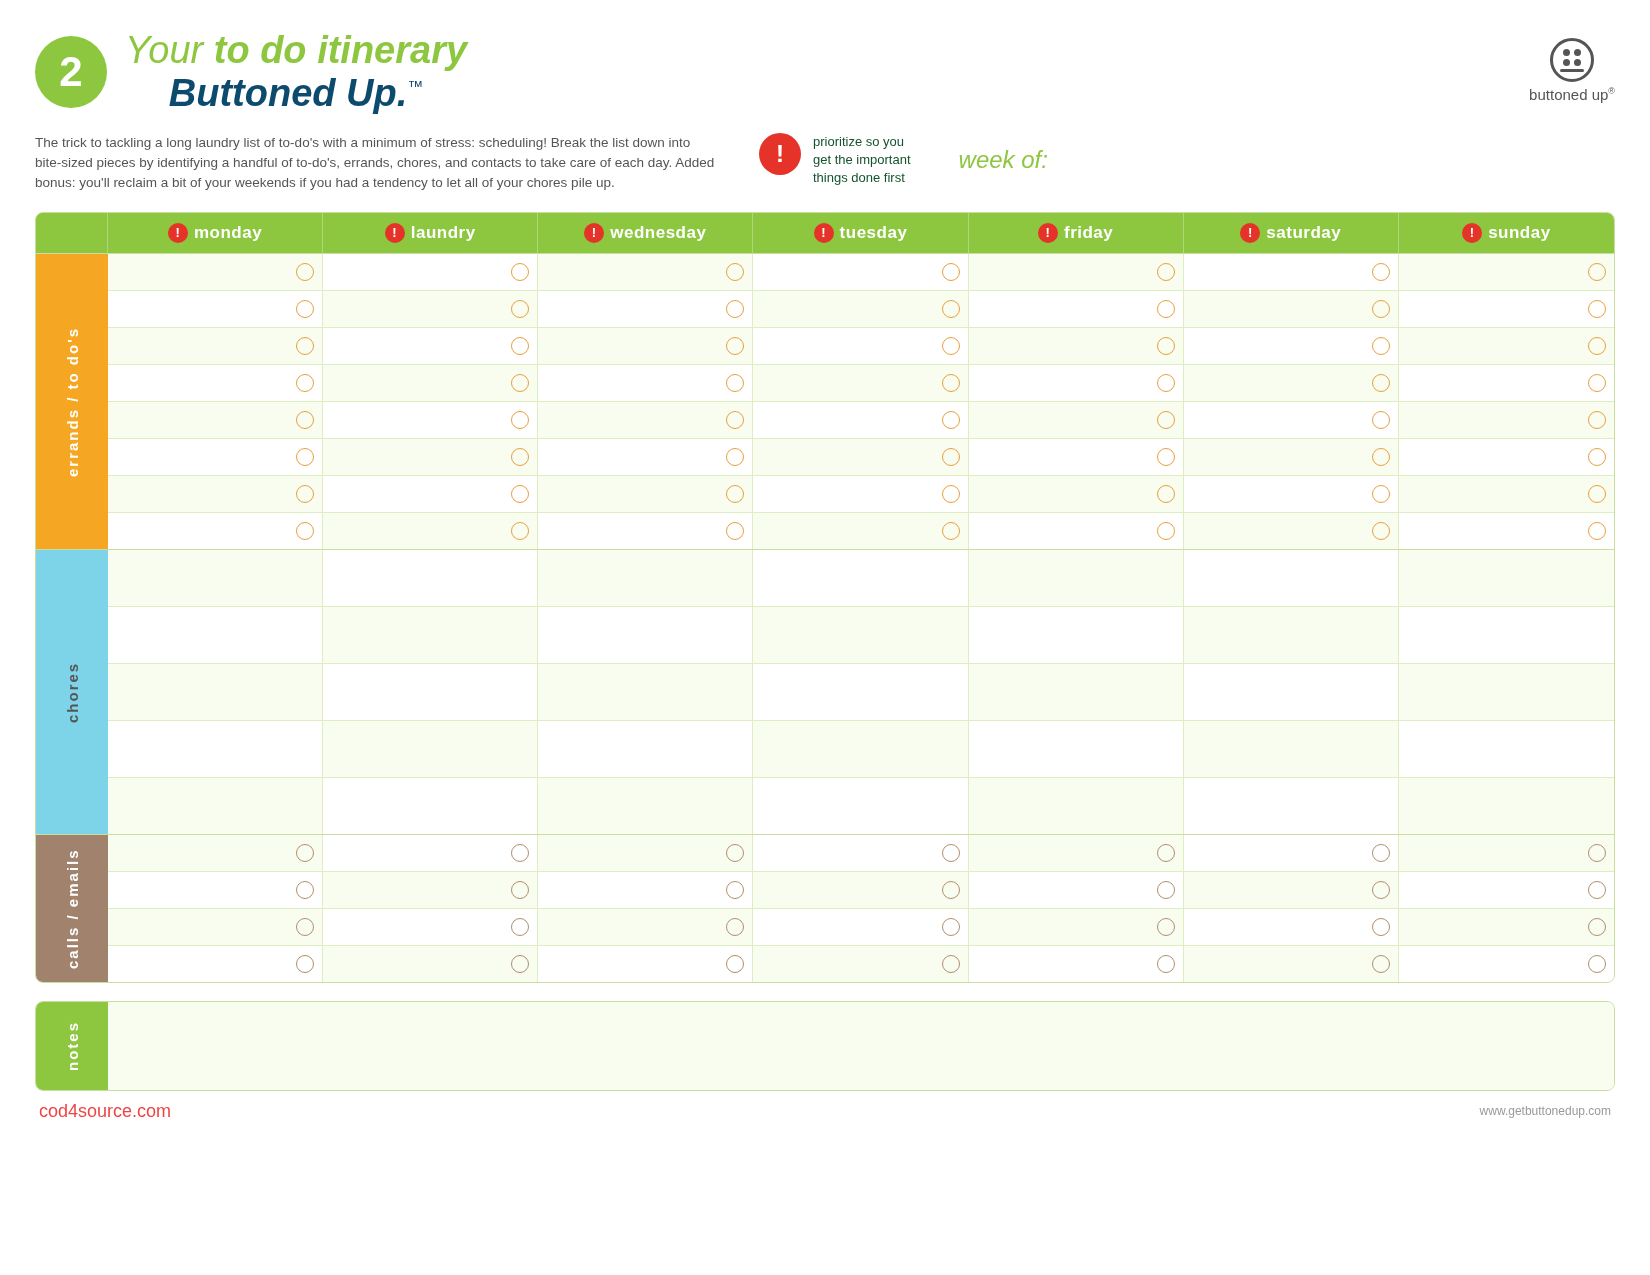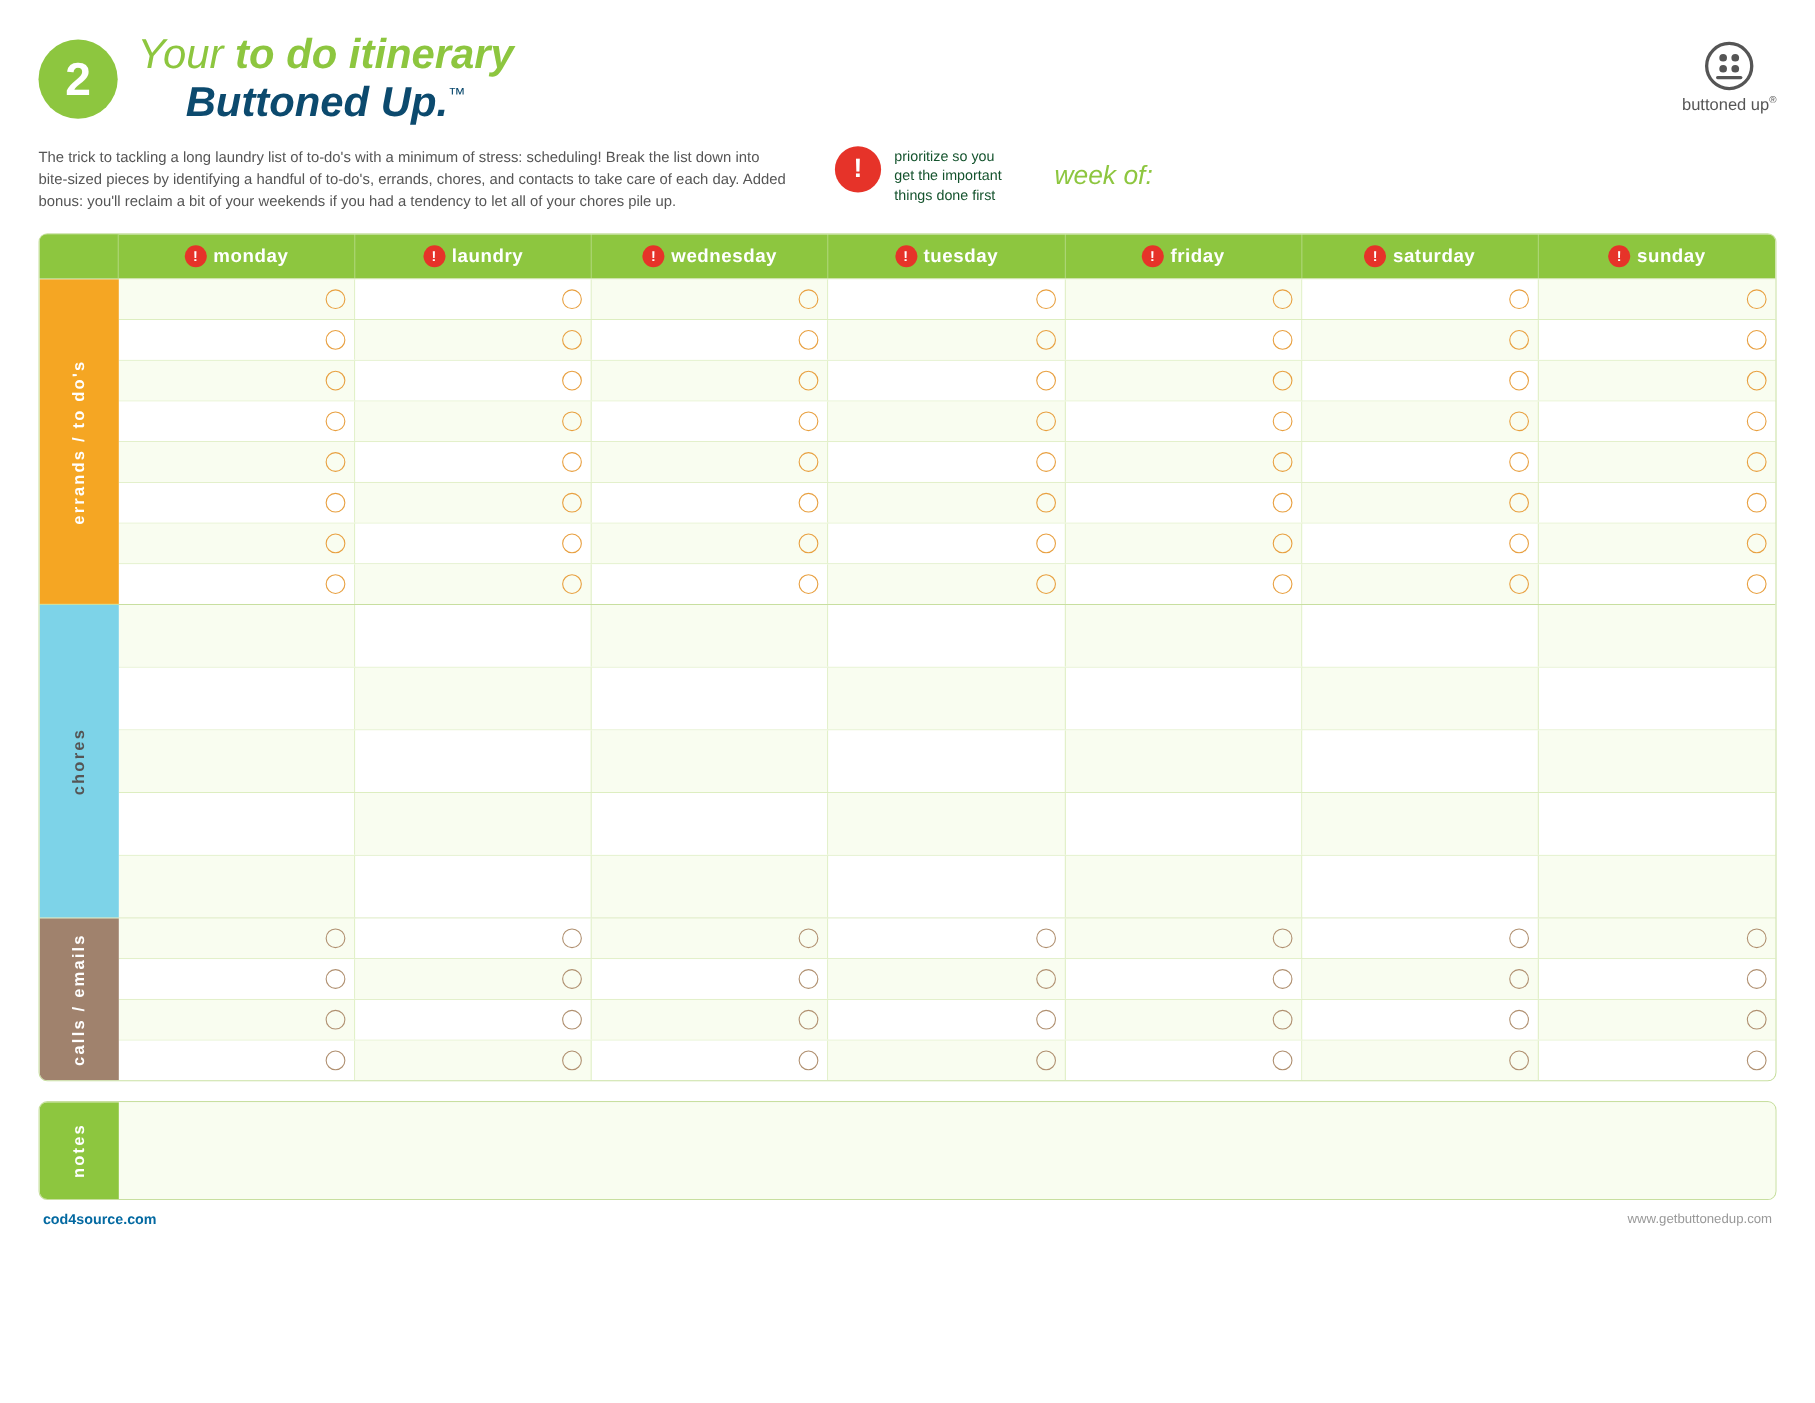--- a/index.html
+++ b/index.html
@@ -288,23 +288,23 @@
 
     
     .footer {
       display: flex;
       justify-content: space-between;
       align-items: center;
       margin-top: 10px;
       padding: 0 4px;
     }
     .footer-left {
-      font-size: 13px;
-      color: #0369a1;
-      font-weight: bold;
+      font-size: 18px;
+      color: #ef4444;
+      font-weight: normal;
     }
     .footer-right {
       font-size: 12px;
       color: #999;
     }
   </style>
 </head>
 <body>
 
 <div class="page">

